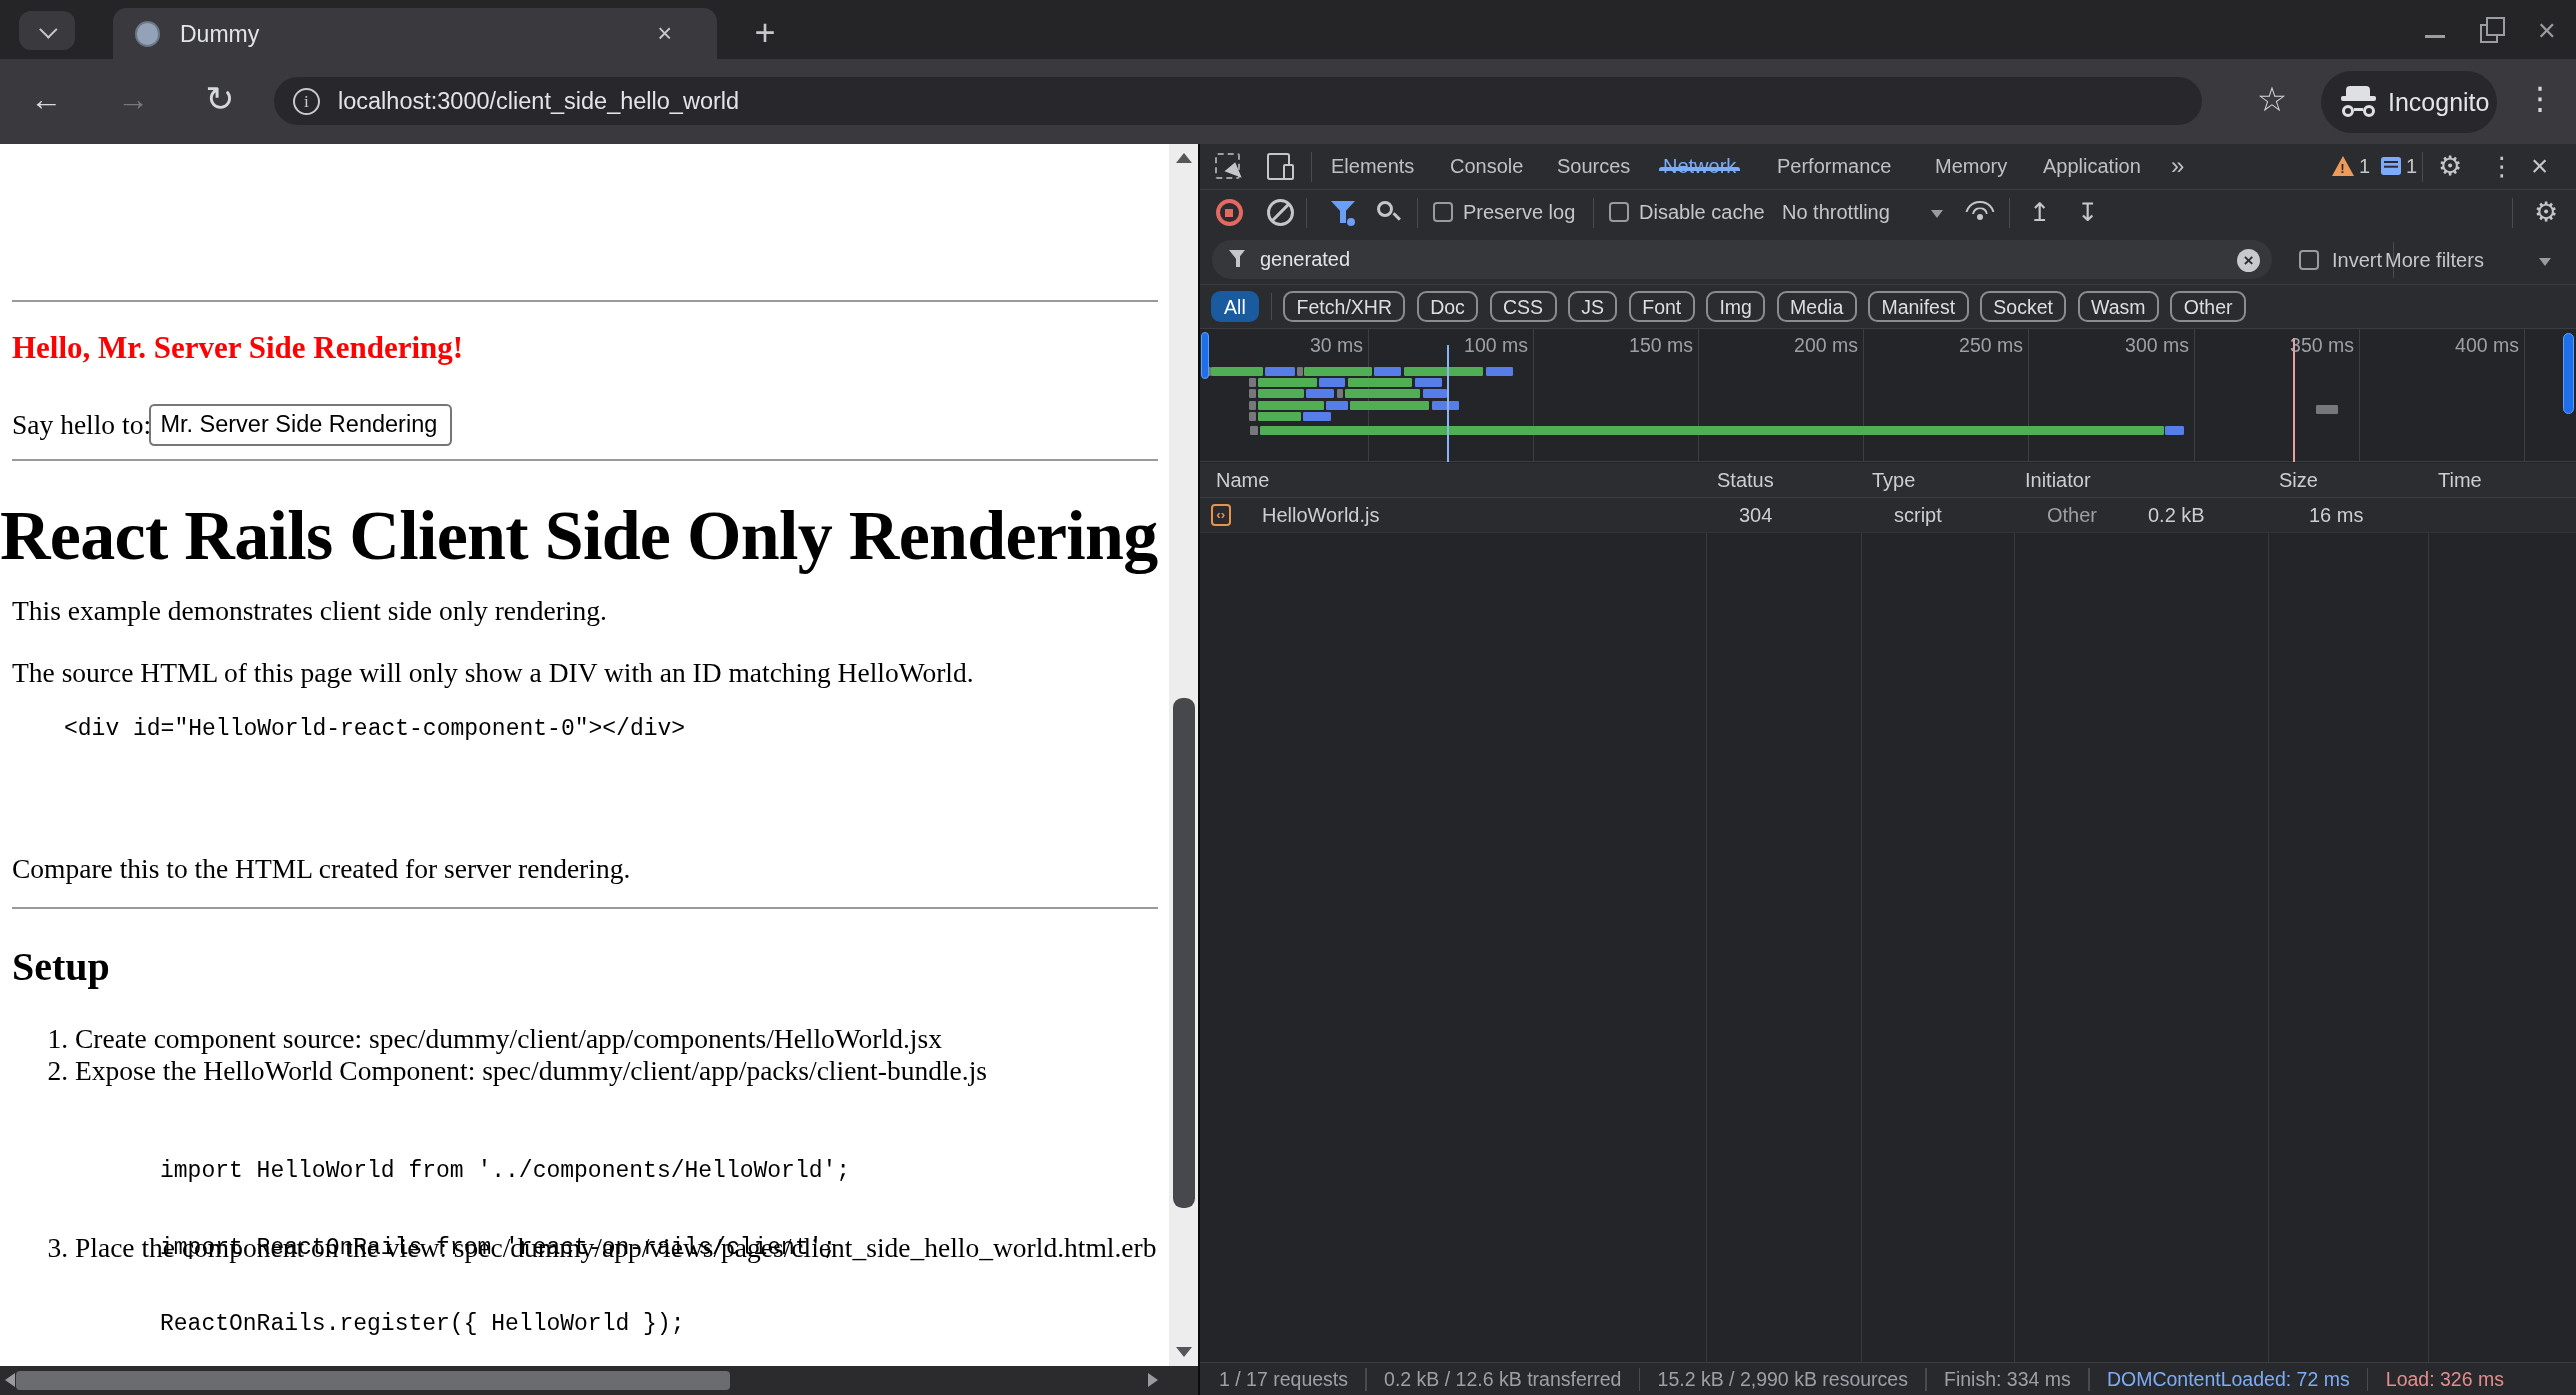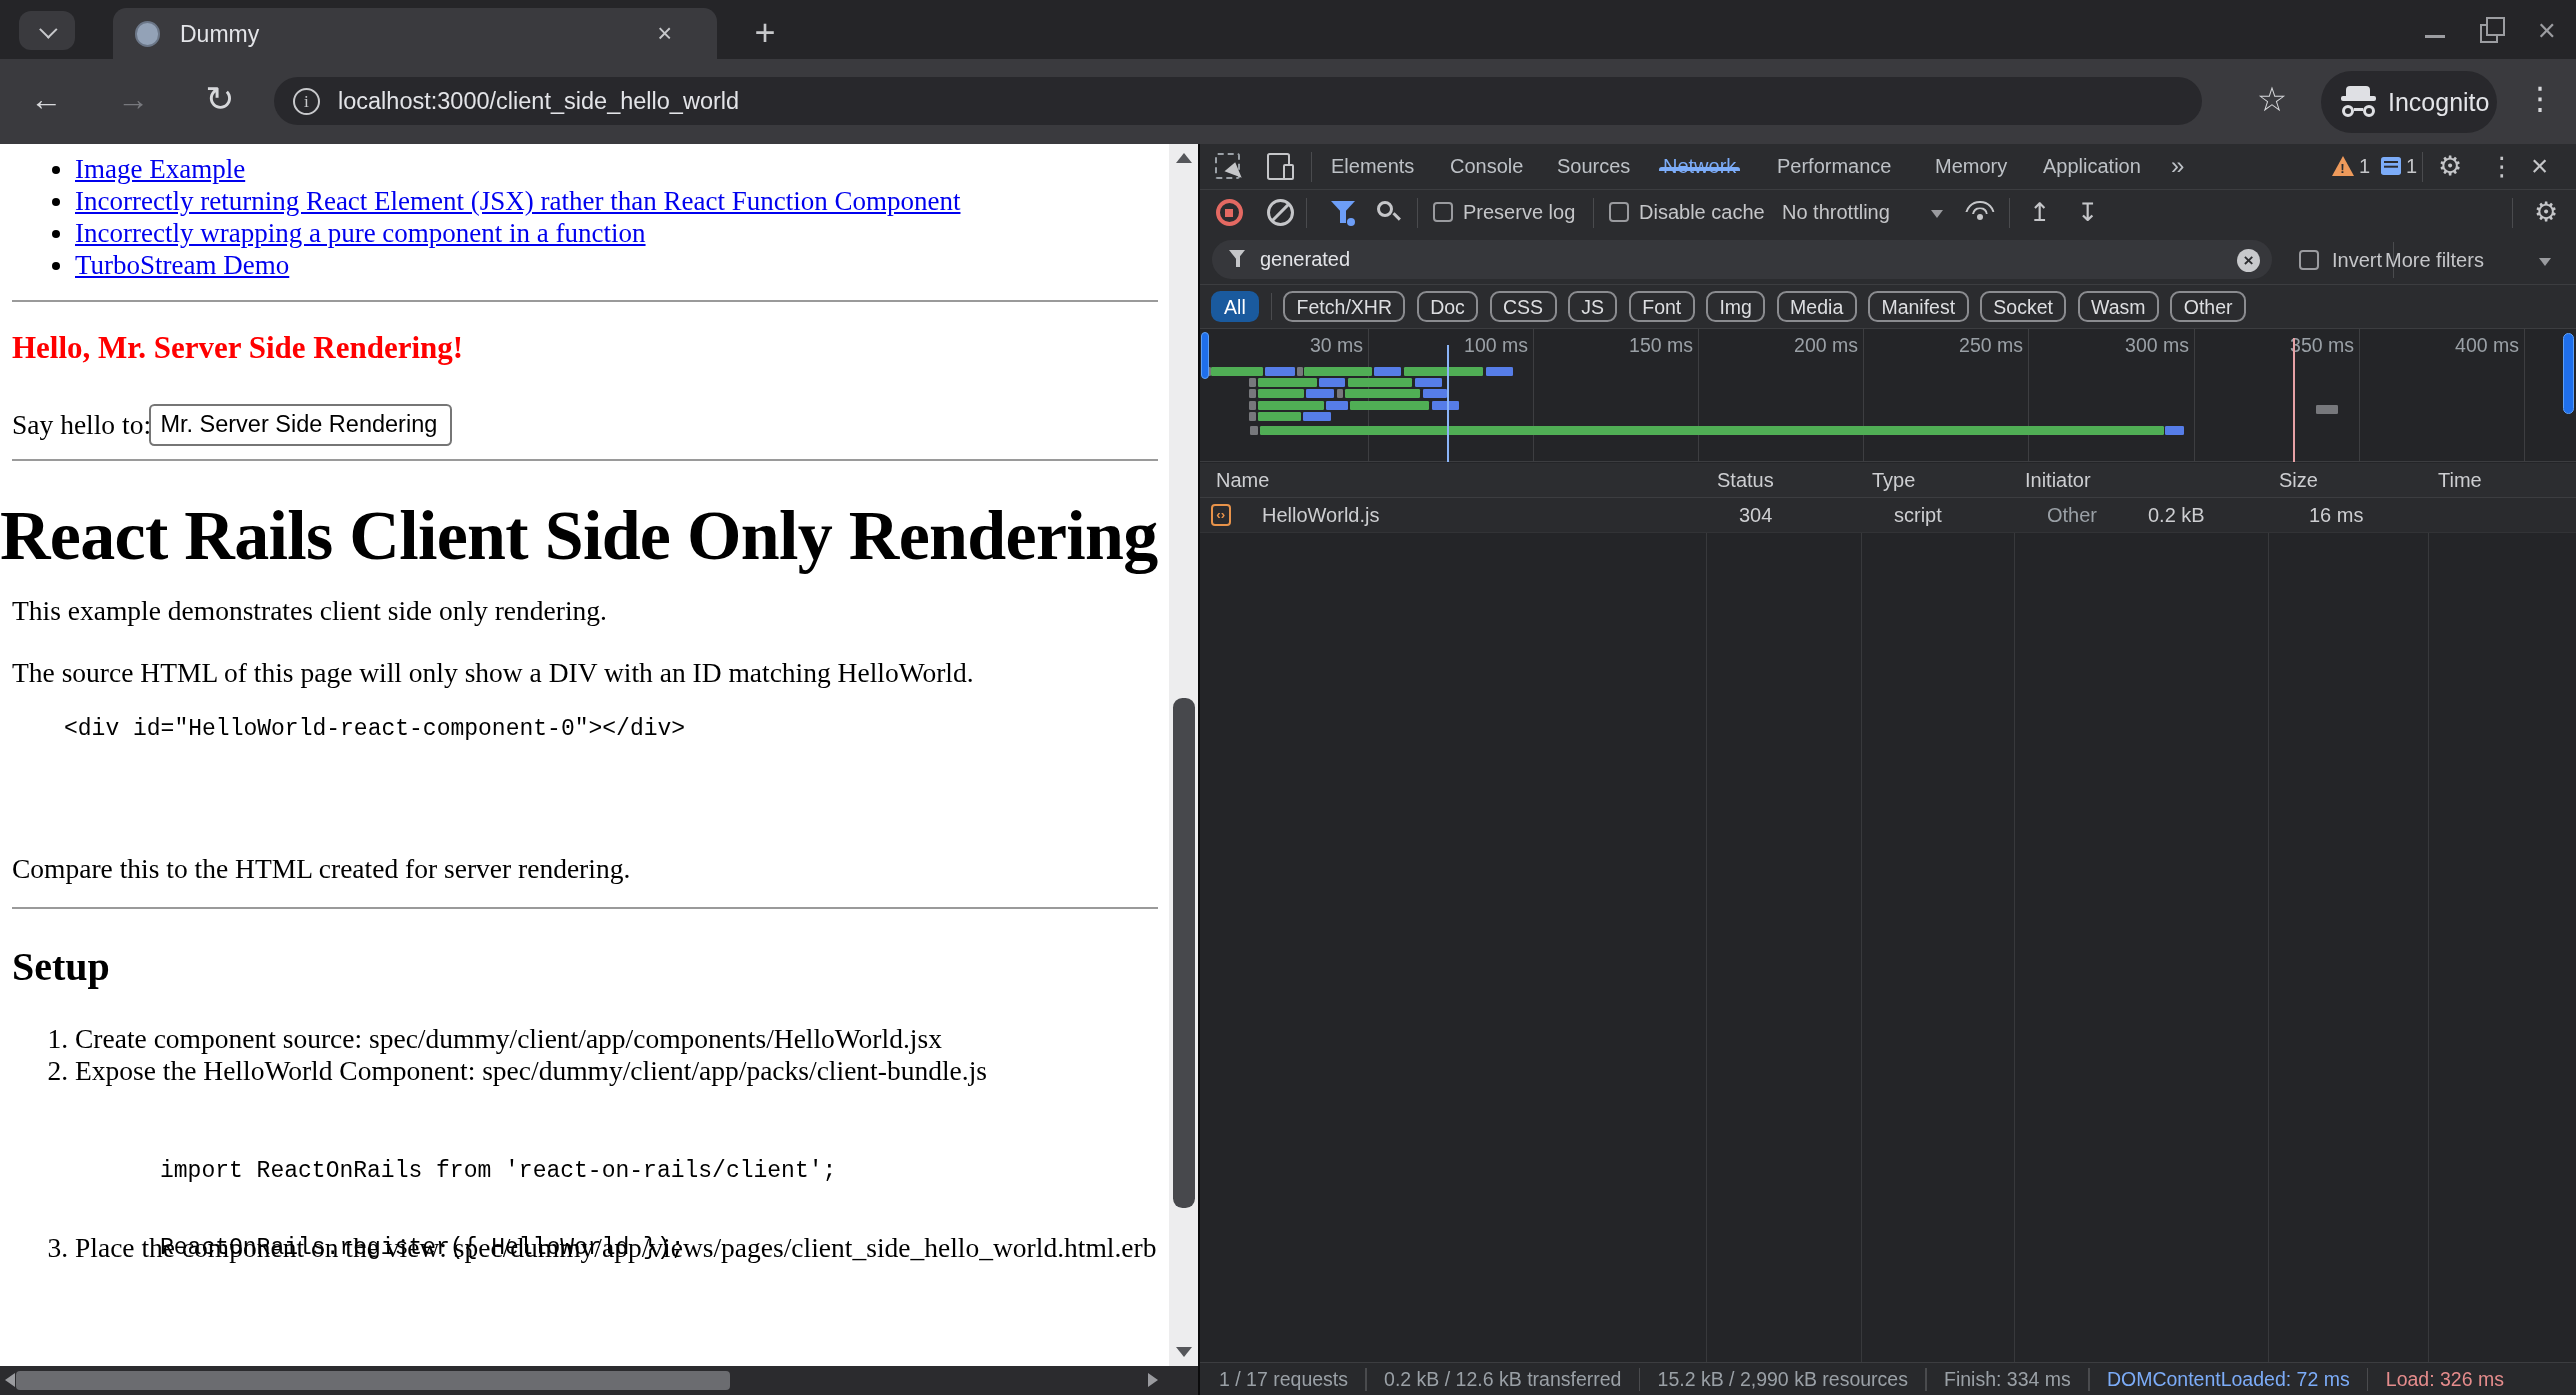--- a/index.html
+++ b/index.html
@@ -201,45 +201,40 @@
           <span class="g1"></span>
           <span class="g2"></span>
           <span class="bridge"></span>
       </span>
       <span class="abs" id="incog-label">Incognito</span>
     </div>
     <div class="abs" id="btn-menu">⋮</div>
   </div>
 
   <div class="abs" id="page">
-    <ul class="links pageitem" style="left:0;top:9.4px;">
-      <li><a href="#">Image Example</a></li>
-      <li><a href="#">Incorrectly returning React Element (JSX) rather than React Function Component</a></li>
-      <li><a href="#">Incorrectly wrapping a pure component in a function</a></li>
-      <li><a href="#">TurboStream Demo</a></li>
-    </ul>
     <div class="hr" style="top:156px;"></div>
     <div class="pageitem" id="hello-h" style="top:186px;">Hello, Mr. Server Side Rendering!</div>
     <div class="pageitem" id="sayhello-row" style="top:265px;">
       <span>Say hello to:</span>
       <input id="name-input" value="Mr. Server Side Rendering" style="">
     </div>
     <div class="hr" style="top:315px;"></div>
     <div class="pageitem" id="h1" style="top:352px;">React Rails Client Side Only Rendering</div>
     <div class="pageitem para" style="top:451px;">This example demonstrates client side only rendering.</div>
     <div class="pageitem para" style="top:513px;">The source HTML of this page will only show a DIV with an ID matching HelloWorld.</div>
     <div class="pageitem codeline" style="top:572px;">&lt;div id="HelloWorld-react-component-0"&gt;&lt;/div&gt;</div>
     <div class="pageitem para" style="top:709px;">Compare this to the HTML created for server rendering.</div>
     <div class="hr" style="top:763px;"></div>
     <div class="pageitem" id="h2" style="top:799px;">Setup</div>
     <ol class="steps pageitem" style="left:0;top:879px;">
       <li>Create component source: spec/dummy/client/app/components/HelloWorld.jsx</li>
       <li>Expose the HelloWorld Component: spec/dummy/client/app/packs/client-bundle.js</li>
     </ol>
     <div class="pageitem" id="codeblock2" style="top:964px;">
+      <div>import HelloWorld from '../components/HelloWorld';</div>
       <div>import ReactOnRails from 'react-on-rails/client';</div>
       <div>ReactOnRails.register({ HelloWorld });</div>
     </div>
     <ol class="steps pageitem" start="3" style="left:0;top:1088px;">
       <li>Place the component on the view: spec/dummy/app/views/pages/client_side_hello_world.html.erb</li>
     </ol>
 
   </div>
 
   <div class="abs" id="vscroll">

